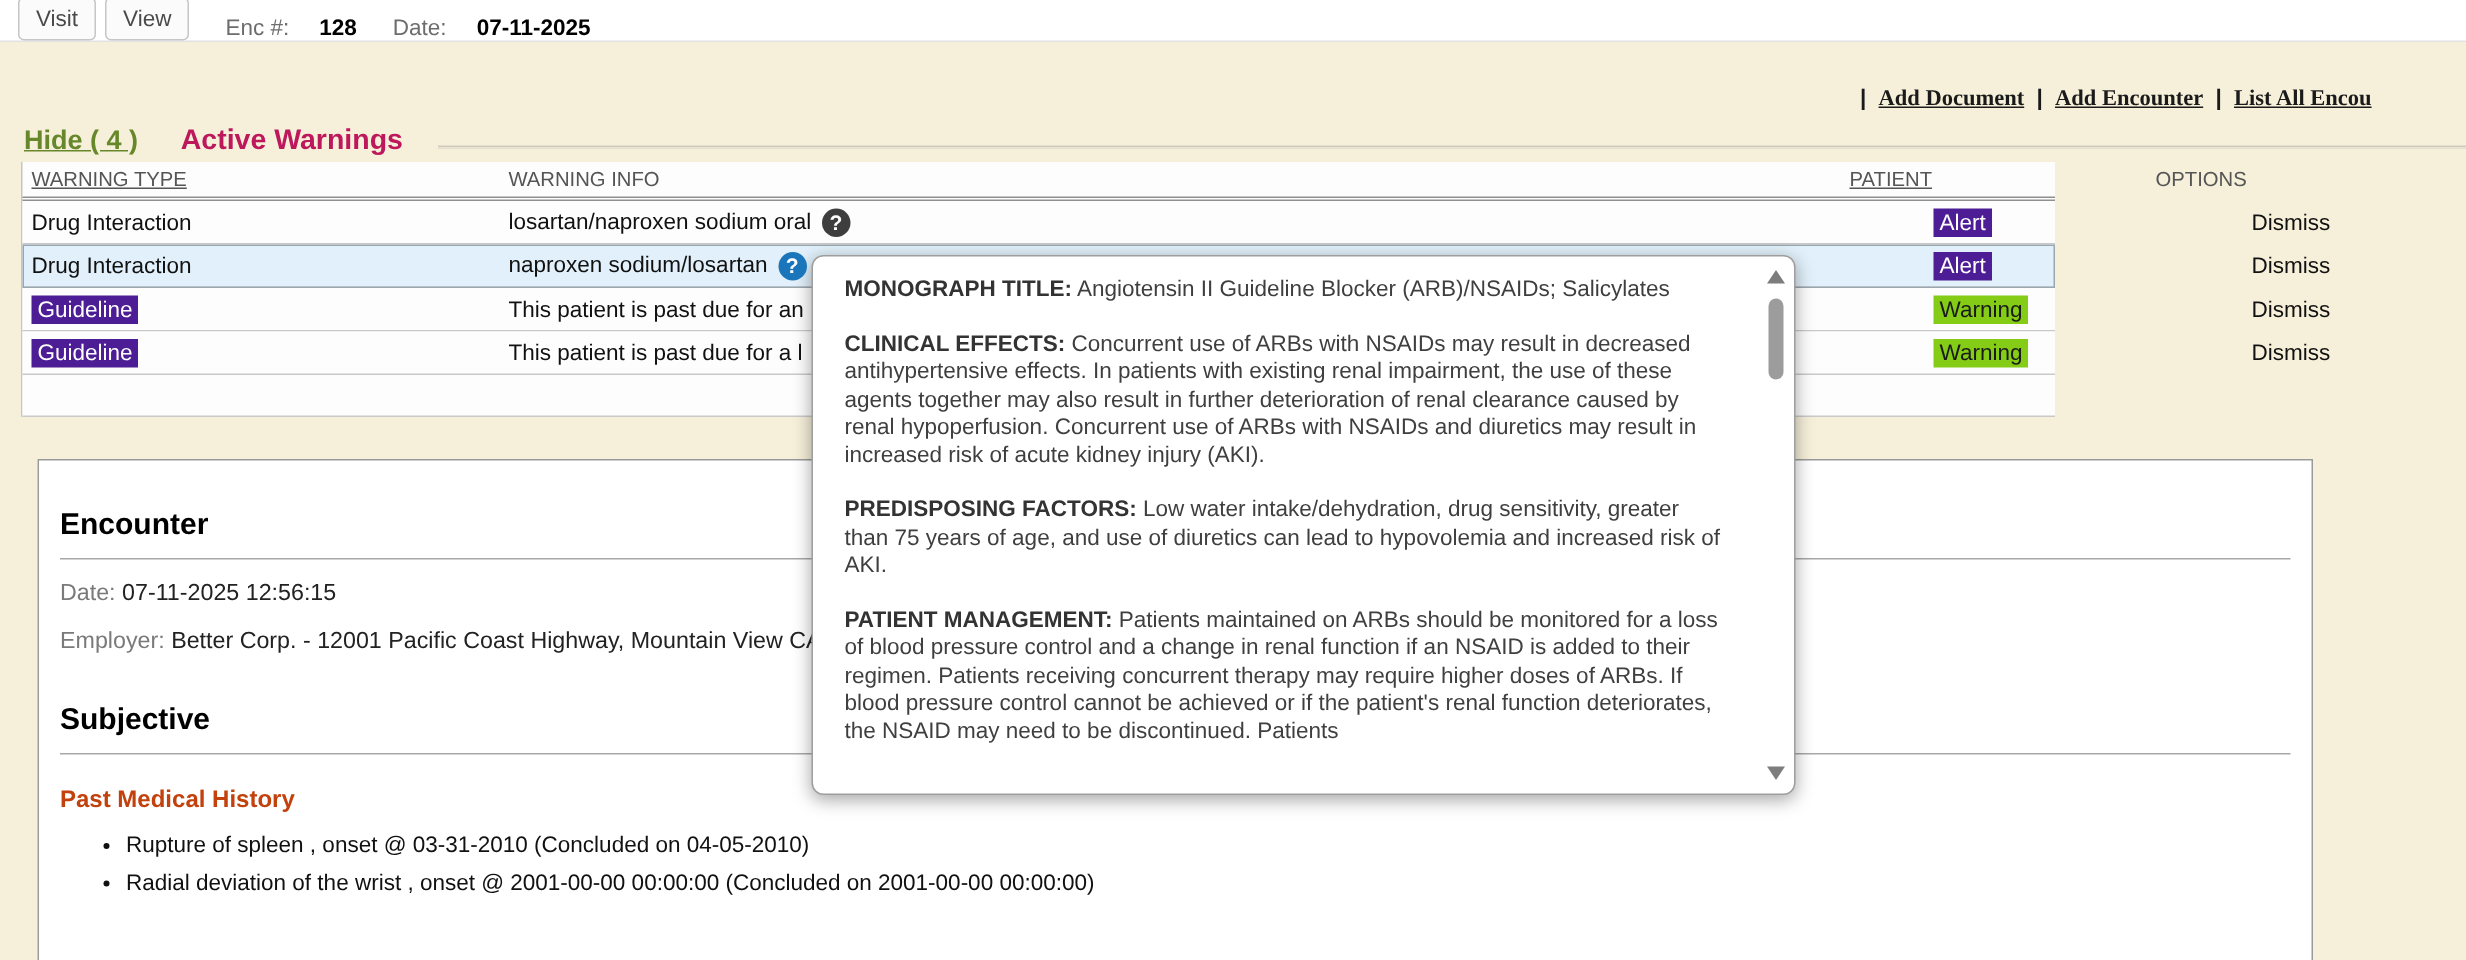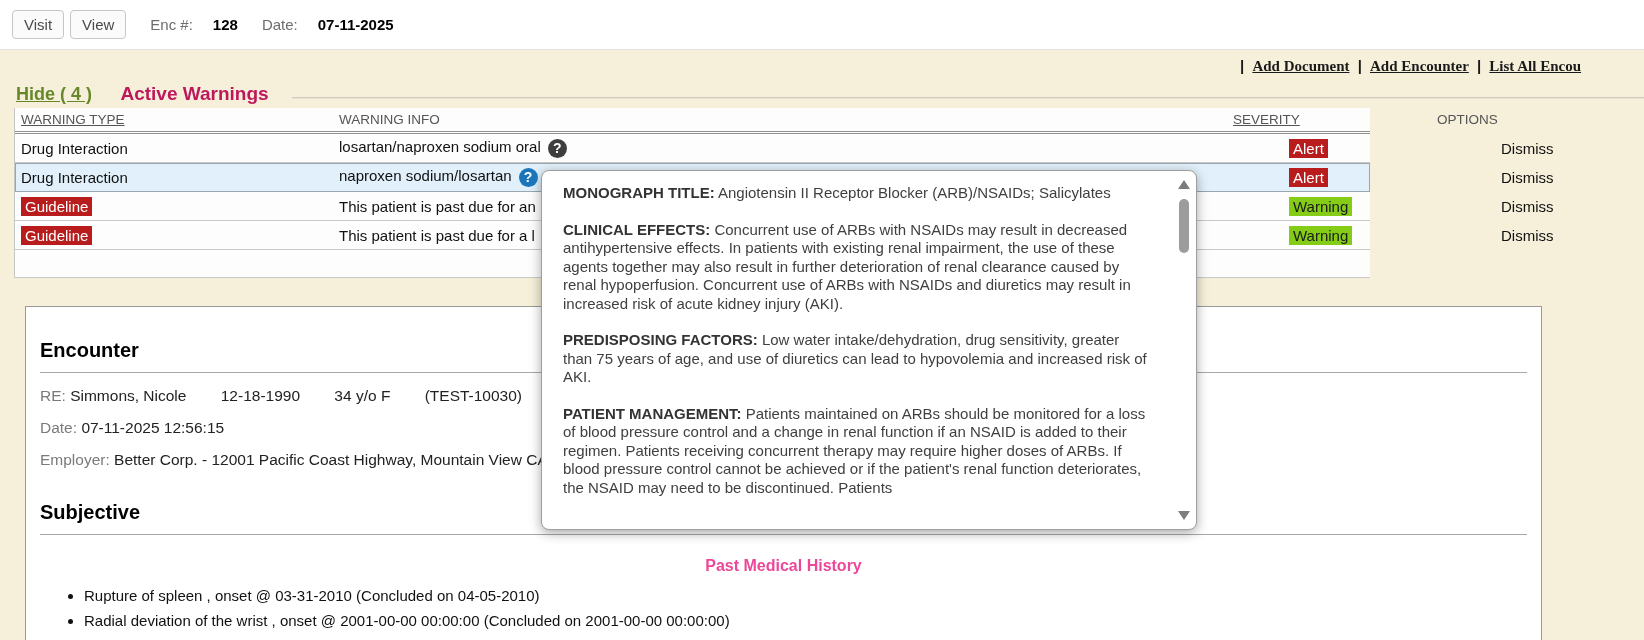--- a/index.html
+++ b/index.html
@@ -6,23 +6,23 @@
   html,body { width:1644px; height:640px; }
   body {
     font-family:"Liberation Sans", sans-serif;
     background:#f6f0da;
     position:relative;
     overflow:hidden;
     color:#111;
   }
   
   .topbar {
-    position:absolute; left:0; top:0; width:1644px; height:50px;
+    position:absolute; left:0; top:0; width:1644px; height:28px;
     background:#ffffff; border-bottom:1px solid #e2e2e2;
-    display:flex; align-items:center; gap:6px; padding-left:12px;
+    display:flex; align-items:flex-end; gap:6px; padding-left:12px;
     font-size:15px;
   }
   .btn {
     border:1px solid #c6c6c6; border-radius:4px; background:#fbfbfb;
     color:#4a4a4a; font-size:15px; padding:5px 11px; cursor:pointer;
     font-family:"Liberation Sans", sans-serif;
   }
   .kv { margin-left:18px; color:#6d6d6d; }
   .kv b { color:#000; font-weight:bold; margin-left:20px; }
   
@@ -51,21 +51,21 @@
   .trow {
     display:grid; grid-template-columns:318px 894px 204px auto;
     padding-left:6px; height:29px; align-items:center;
     border-bottom:1px solid #c9c9c9; background:#fdfdfd;
   }
   .trow.hl { background:#e1f0fa; outline:1px solid #9aa7ae; outline-offset:-1px; }
   .trow .c3 { padding-left:56px; }
   .trow .c4 { padding-left:64px; }
   .tfoot { height:28px; background:#fdfdfd; border-bottom:1px solid #c9c9c9; }
   .badge { display:inline-block; padding:1px 4px; line-height:17px; }
-  .badge.red { background:#b91c1c; color:#fff; }
+  .badge.red { background:#4c1d95; color:#fff; }
   .badge.yellow { background:#84cc16; color:#1a1a1a; }
   .dismiss { color:#111; cursor:pointer; }
   .qicon {
     display:inline-block; width:19px; height:19px; border-radius:50%;
     color:#fff; font-size:14px; font-weight:bold; text-align:center;
     line-height:19px; margin-left:7px; vertical-align:middle; cursor:pointer;
     position:relative;
   }
   .qicon.dark { background:#3e3e3e; }
   .qicon.blue { background:#1b75bb; z-index:30; }
@@ -94,21 +94,21 @@
   .panel {
     position:absolute; left:25px; top:306px; width:1517px; height:420px;
     background:#ffffff; border:1px solid #9a9a9a; padding:0 14px;
   }
   .panel h1 { font-size:20px; font-weight:bold; color:#000; margin-top:32px; }
   .panel hr { border:none; border-top:1px solid #a8a8a8; margin:10px 0 0 0; }
   .meta { font-size:15.5px; color:#222; margin-top:14px; }
   .meta .lab { color:#7a7a7a; }
   .meta .gap { margin-right:30px; }
   .h2row { margin-top:30px; }
-  .pmh-title { font-size:16px; font-weight:bold; color:#ec4899; margin-top:22px;text-align:center; }
+  .pmh-title { font-size:16px; font-weight:bold; color:#c2410c; margin-top:22px; }
   .panel ul { margin-top:12px; padding-left:44px; font-size:15px; color:#111; }
   .panel li { margin-bottom:8px; }
 </style>
 </head>
 <body>
 
 <div class="topbar">
   <button class="btn">Visit</button>
   <button class="btn">View</button>
   <span class="kv">
@@ -131,21 +131,21 @@
 <div class="legend">
   <span class="hide-link">Hide ( 4 )</span>
   <span class="aw-title">Active Warnings</span>
 </div>
 <div class="legend-line"></div>
 
 <div class="wtable">
   <div class="thead">
     <div class="sortable">WARNING TYPE</div>
     <div>WARNING INFO</div>
-    <div class="sortable">SEVERITY</div>
+    <div class="sortable">PATIENT</div>
     <div>OPTIONS</div>
   </div>
 
   <div class="trow">
     <div>Drug Interaction</div>
     <div>
       <span>losartan/naproxen sodium oral</span><span class="qicon dark">?</span>
     </div>
     <div class="c3"><span class="badge red">Alert</span></div>
     <div class="c4"><span class="dismiss">Dismiss</span></div>
@@ -173,46 +173,39 @@
     <div class="c3"><span class="badge yellow">Warning</span></div>
     <div class="c4"><span class="dismiss">Dismiss</span></div>
   </div>
 
   <div class="tfoot"></div>
 </div>
 
 <div class="panel">
   <h1>Encounter</h1>
   <hr>
-  <div class="meta">
-    <span class="lab">RE:</span>
-    <span class="gap">Simmons, Nicole</span>
-    <span class="gap">12-18-1990</span>
-    <span class="gap">34 y/o F</span>
-    <span>(TEST-10030)</span>
-  </div>
   <div class="meta">
     <span class="lab">Date:</span>
     <span>07-11-2025 12:56:15</span>
   </div>
   <div class="meta">
     <span class="lab">Employer:</span>
     <span>Better Corp. - 12001 Pacific Coast Highway, Mountain View CA</span>
   </div>
   <h1 class="h2row">Subjective</h1>
   <hr>
   <div class="pmh-title">Past Medical History</div>
   <ul>
     <li>Rupture of spleen , onset @ 03-31-2010 (Concluded on 04-05-2010)</li>
     <li>Radial deviation of the wrist , onset @ 2001-00-00 00:00:00 (Concluded on 2001-00-00 00:00:00)</li>
   </ul>
 </div>
 
 <div class="popup">
-  <p><b>MONOGRAPH TITLE:</b><span> Angiotensin II Receptor Blocker (ARB)/NSAIDs; Salicylates</span></p>
+  <p><b>MONOGRAPH TITLE:</b><span> Angiotensin II Guideline Blocker (ARB)/NSAIDs; Salicylates</span></p>
   <p><b>CLINICAL EFFECTS:</b><span> Concurrent use of ARBs with NSAIDs may result in decreased antihypertensive effects. In patients with existing renal impairment, the use of these agents together may also result in further deterioration of renal clearance caused by renal hypoperfusion. Concurrent use of ARBs with NSAIDs and diuretics may result in increased risk of acute kidney injury (AKI).</span></p>
   <p><b>PREDISPOSING FACTORS:</b><span> Low water intake/dehydration, drug sensitivity, greater than 75 years of age, and use of diuretics can lead to hypovolemia and increased risk of AKI.</span></p>
   <p><b>PATIENT MANAGEMENT:</b><span> Patients maintained on ARBs should be monitored for a loss of blood pressure control and a change in renal function if an NSAID is added to their regimen. Patients receiving concurrent therapy may require higher doses of ARBs. If blood pressure control cannot be achieved or if the patient's renal function deteriorates, the NSAID may need to be discontinued. Patients</span></p>
   <div class="sbar">
     <div class="up"></div>
     <div class="thumb"></div>
     <div class="down"></div>
   </div>
 </div>
 

